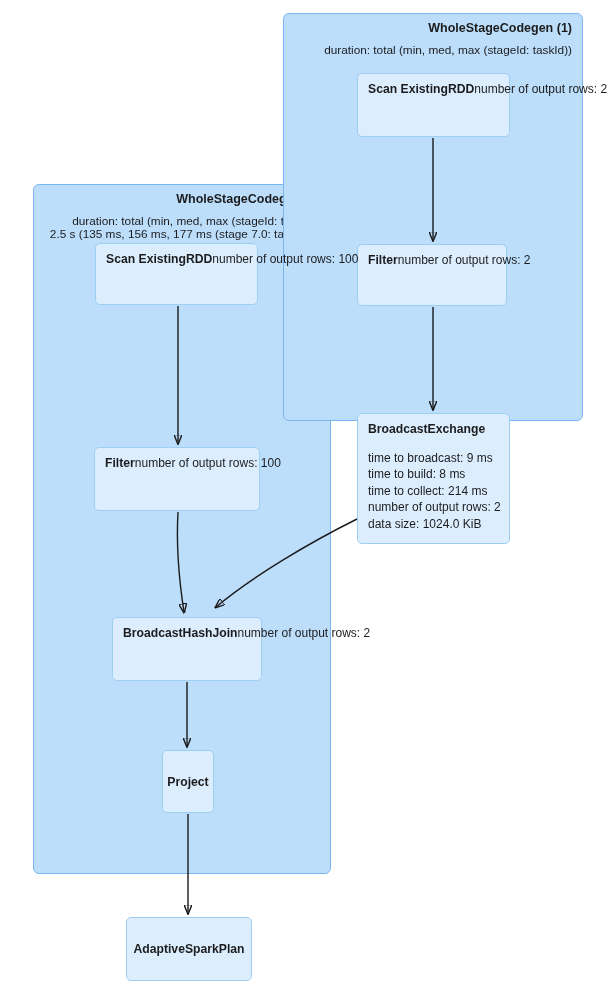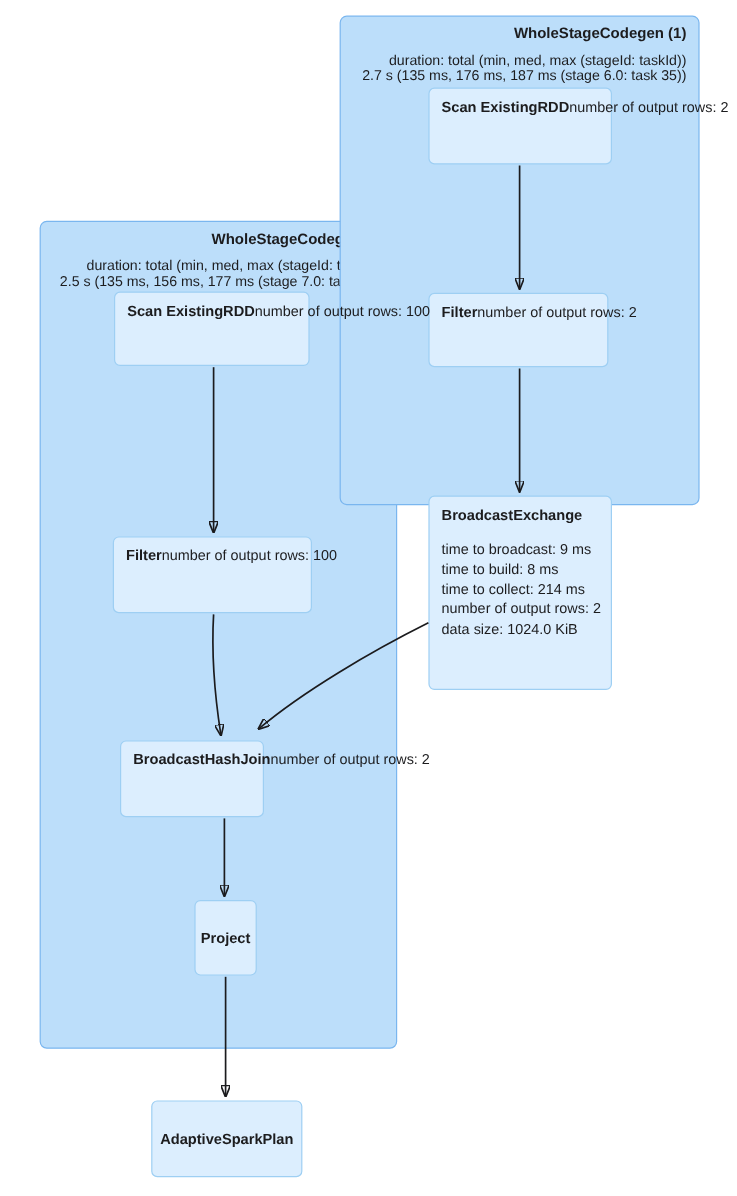--- a/index.html
+++ b/index.html
@@ -89,21 +89,20 @@
         <div>2.5 s (135 ms, 156 ms, 177 ms (stage 7.0: task 36))</div>
       </div>
     </div>
   </div>
 
   <div class="cluster" style="left:283px;top:13px;width:300px;height:408px;">
     <div class="cluster-header">
       <div class="cluster-title">WholeStageCodegen (1)</div>
       <div class="cluster-duration">
         <div>duration: total (min, med, max (stageId: taskId))</div>
-        <div>2.7 s (135 ms, 176 ms, 187 ms (stage 6.0: task 35))</div>
       </div>
     </div>
   </div>
 
   <div class="node node--spread" style="left:357px;top:73px;width:153px;height:64px;">
     <div class="node-title">Scan ExistingRDD</div>
     <div class="node-metric">number of output rows: 2</div>
   </div>
 
   <div class="node node--spread" style="left:357px;top:244px;width:150px;height:62px;">
@@ -114,32 +113,32 @@
   <div class="node node--spread" style="left:95px;top:243px;width:163px;height:62px;">
     <div class="node-title">Scan ExistingRDD</div>
     <div class="node-metric">number of output rows: 100</div>
   </div>
 
   <div class="node node--spread" style="left:94px;top:447px;width:166px;height:64px;">
     <div class="node-title">Filter</div>
     <div class="node-metric">number of output rows: 100</div>
   </div>
 
-  <div class="node" style="left:357px;top:413px;width:153px;height:162px;">
+  <div class="node" style="left:357px;top:413px;width:153px;height:131px;">
     <div class="node-title">BroadcastExchange</div>
     <div class="node-metrics">
       <div>time to broadcast: 9 ms</div>
       <div>time to build: 8 ms</div>
       <div>time to collect: 214 ms</div>
       <div>number of output rows: 2</div>
       <div>data size: 1024.0 KiB</div>
     </div>
   </div>
 
-  <div class="node node--spread" style="left:100px;top:617px;width:120px;height:64px;">
+  <div class="node node--spread" style="left:112px;top:617px;width:150px;height:64px;">
     <div class="node-title">BroadcastHashJoin</div>
     <div class="node-metric">number of output rows: 2</div>
   </div>
 
   <div class="node node--center" style="left:162px;top:750px;width:52px;height:63px;">
     <div class="node-title">Project</div>
   </div>
 
   <div class="node node--center" style="left:126px;top:917px;width:126px;height:64px;">
     <div class="node-title">AdaptiveSparkPlan</div>

